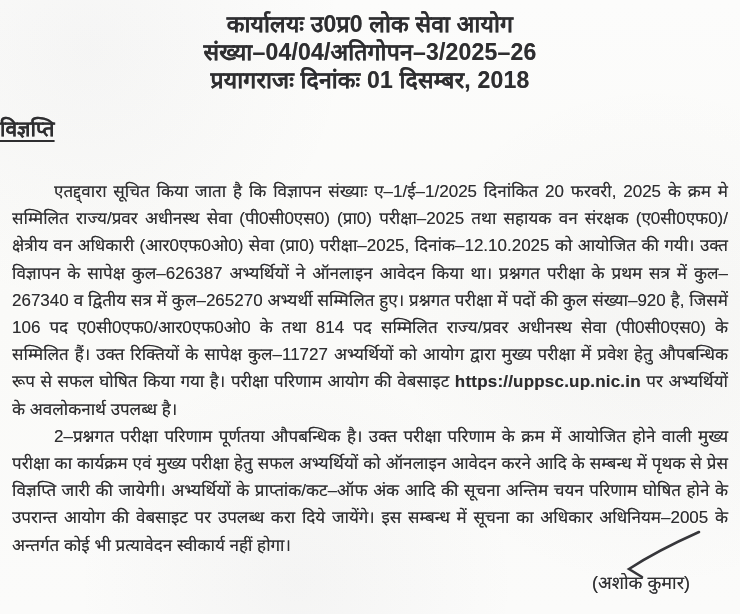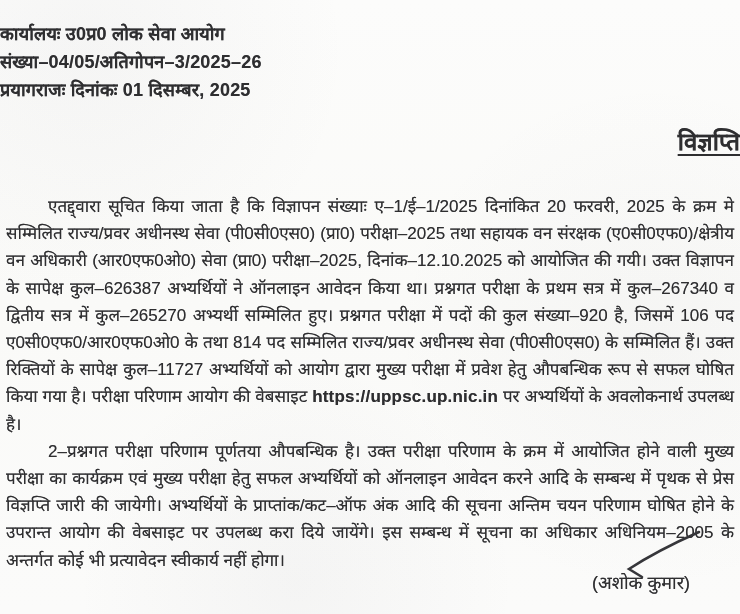--- a/index.html
+++ b/index.html
@@ -16,37 +16,37 @@
     font-family: "Liberation Sans", "DejaVu Sans", sans-serif;
     color: #2e2e30;
     background:
       radial-gradient(circle at 12% 8%, rgba(120,120,130,0.05), rgba(0,0,0,0) 30%),
       radial-gradient(circle at 88% 55%, rgba(120,120,130,0.04), rgba(0,0,0,0) 35%),
       radial-gradient(circle at 40% 95%, rgba(120,120,130,0.05), rgba(0,0,0,0) 30%),
       linear-gradient(180deg, #fcfcfb 0%, #fafaf8 50%, #fbfbfa 100%);
     text-shadow: 0 0 0.5px rgba(50,50,55,0.55);
   }
   .doc-header {
-    padding-top: 20px;
-    text-align: left;
-    font-size: 18px;
+    padding-top: 10px;
+    text-align: center;
+    font-size: 23px;
     line-height: 28px;
     font-weight: bold;
     letter-spacing: 0.2px;
   }
   .doc-title {
     margin: 20px 0 14px 0;
-    text-align: right;
-    font-size: 24px;
+    text-align: left;
+    font-size: 21px;
     font-weight: bold;
     text-decoration: underline;
     text-underline-offset: 4px;
   }
   .doc-body {
-    padding: 0 6px;
+    padding: 0 12px;
     text-align: justify;
     font-size: 17px;
     line-height: 27.2px;
     margin-top: 36px;
   }
   .para {
     margin: 0;
     text-indent: 42px;
   }
   .url {
@@ -70,22 +70,22 @@
   .sig-name { white-space: nowrap; }
   .sig-role { }
 </style>
 </head>
 <body>
 
 <div class="page">
 
   <header class="doc-header">
     <div>कार्यालयः उ0प्र0 लोक सेवा आयोग</div>
-    <div>संख्या–04/05/अतिगोपन–3/2025–26</div>
-    <div>प्रयागराजः दिनांकः 01 दिसम्बर, 2025</div>
+    <div>संख्या–04/04/अतिगोपन–3/2025–26</div>
+    <div>प्रयागराजः दिनांकः 01 दिसम्बर, 2018</div>
   </header>
 
   <h1 class="doc-title">विज्ञप्ति</h1>
 
   <main class="doc-body">
     <p class="para"><span>एतद्द्वारा सूचित किया जाता है कि विज्ञापन संख्याः ए–1/ई–1/2025 दिनांकित 20 फरवरी, 2025 के क्रम मे सम्मिलित राज्य/प्रवर अधीनस्थ सेवा (पी0सी0एस0) (प्रा0) परीक्षा–2025 तथा सहायक वन संरक्षक (ए0सी0एफ0)/क्षेत्रीय वन अधिकारी (आर0एफ0ओ0) सेवा (प्रा0) परीक्षा–2025, दिनांक–12.10.2025 को आयोजित की गयी। उक्त विज्ञापन के सापेक्ष कुल–626387 अभ्यर्थियों ने ऑनलाइन आवेदन किया था। प्रश्नगत परीक्षा के प्रथम सत्र में कुल–267340 व द्वितीय सत्र में कुल–265270 अभ्यर्थी सम्मिलित हुए। प्रश्नगत परीक्षा में पदों की कुल संख्या–920 है, जिसमें 106 पद ए0सी0एफ0/आर0एफ0ओ0 के तथा 814 पद सम्मिलित राज्य/प्रवर अधीनस्थ सेवा (पी0सी0एस0) के सम्मिलित हैं। उक्त रिक्तियों के सापेक्ष कुल–11727 अभ्यर्थियों को आयोग द्वारा मुख्य परीक्षा में प्रवेश हेतु औपबन्धिक रूप से सफल घोषित किया गया है। परीक्षा परिणाम आयोग की वेबसाइट </span><span class="url">https://uppsc.up.nic.in</span><span> पर अभ्यर्थियों के अवलोकनार्थ उपलब्ध है।</span></p>
     <p class="para">2–प्रश्नगत परीक्षा परिणाम पूर्णतया औपबन्धिक है। उक्त परीक्षा परिणाम के क्रम में आयोजित होने वाली मुख्य परीक्षा का कार्यक्रम एवं मुख्य परीक्षा हेतु सफल अभ्यर्थियों को ऑनलाइन आवेदन करने आदि के सम्बन्ध में पृथक से प्रेस विज्ञप्ति जारी की जायेगी। अभ्यर्थियों के प्राप्तांक/कट–ऑफ अंक आदि की सूचना अन्तिम चयन परिणाम घोषित होने के उपरान्त आयोग की वेबसाइट पर उपलब्ध करा दिये जायेंगे। इस सम्बन्ध में सूचना का अधिकार अधिनियम–2005 के अन्तर्गत कोई भी प्रत्यावेदन स्वीकार्य नहीं होगा।</p>
   </main>
 
   <div class="sig-block">

